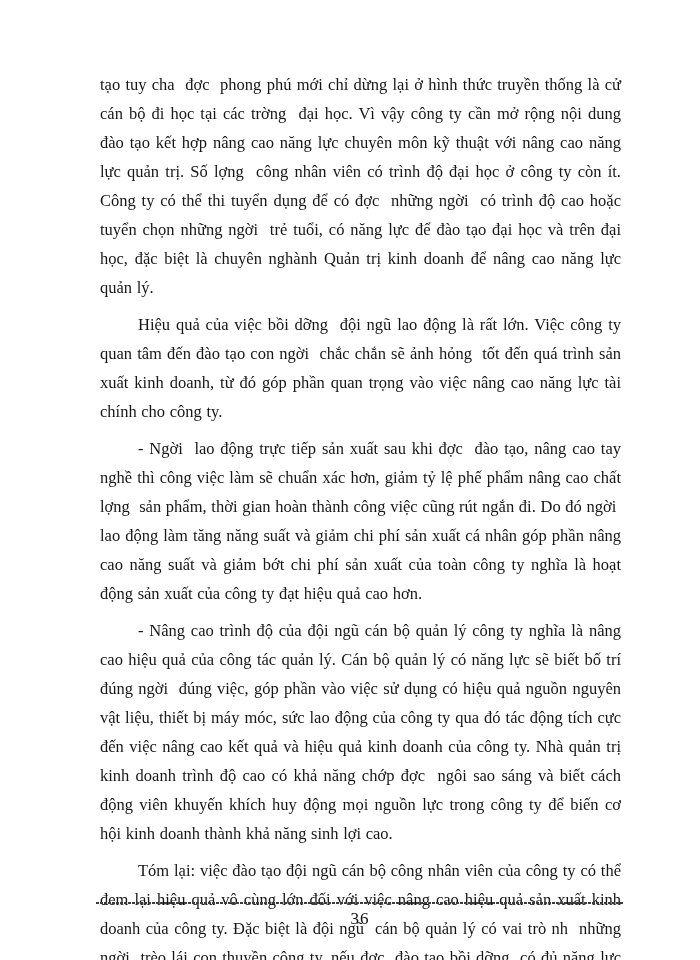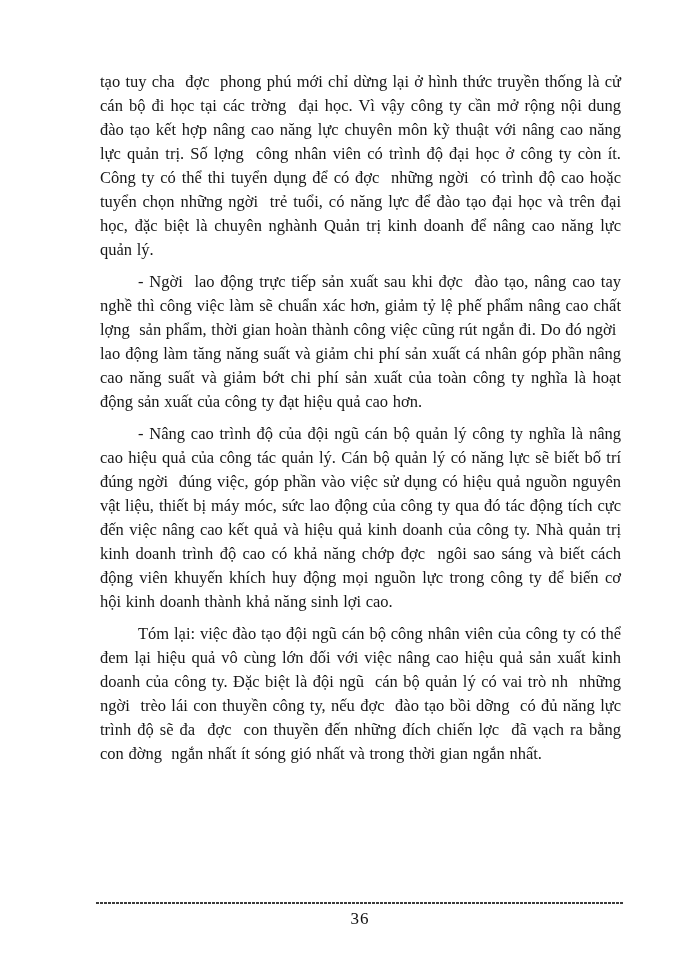--- a/index.html
+++ b/index.html
@@ -17,21 +17,21 @@
   }
   .page-content {
     position: absolute;
     left: 100px;
     top: 70px;
     width: 521px;
   }
   .page-content p {
     margin: 0 0 8px 0;
     font-size: 16.5px;
-    line-height: 24px;
+    line-height: 29px;
     text-align: justify;
     text-indent: 38px;
     word-spacing: 0.5px;
   }
   .page-content p.no-indent {
     text-indent: 0;
   }
   .page-footer {
     position: absolute;
     left: 96px;
@@ -48,20 +48,21 @@
     margin-top: 5px;
     letter-spacing: 1px;
     color: #111111;
   }
 </style>
 </head>
 <body>
 
 <div class="page-content">
   <p class="no-indent">tạo tuy cha&nbsp; đợc&nbsp; phong phú mới chỉ dừng lại ở hình thức truyền thống là cử cán bộ đi học tại các trờng&nbsp; đại học. Vì vậy công ty cần mở rộng nội dung đào tạo kết hợp nâng cao năng lực chuyên môn kỹ thuật với nâng cao năng lực quản trị. Số lợng&nbsp; công nhân viên có trình độ đại học ở công ty còn ít. Công ty có thể thi tuyển dụng để có đợc&nbsp; những ngời&nbsp; có trình độ cao hoặc tuyển chọn những ngời&nbsp; trẻ tuổi, có năng lực để đào tạo đại học và trên đại học, đặc biệt là chuyên nghành Quản trị kinh doanh để nâng cao năng lực quản lý.</p>
+  <p>Hiệu quả của việc bồi dỡng&nbsp; đội ngũ lao động là rất lớn. Việc công ty quan tâm đến đào tạo con ngời&nbsp; chắc chắn sẽ ảnh hỏng&nbsp; tốt đến quá trình sản xuất kinh doanh, từ đó góp phần quan trọng vào việc nâng cao năng lực tài chính cho công ty.</p>
   <p>- Ngời&nbsp; lao động trực tiếp sản xuất sau khi đợc&nbsp; đào tạo, nâng cao tay nghề thì công việc làm sẽ chuẩn xác hơn, giảm tỷ lệ phế phẩm nâng cao chất lợng&nbsp; sản phẩm, thời gian hoàn thành công việc cũng rút ngắn đi. Do đó ngời&nbsp; lao động làm tăng năng suất và giảm chi phí sản xuất cá nhân góp phần nâng cao năng suất và giảm bớt chi phí sản xuất của toàn công ty nghĩa là hoạt động sản xuất của công ty đạt hiệu quả cao hơn.</p>
   <p>- Nâng cao trình độ của đội ngũ cán bộ quản lý công ty nghĩa là nâng cao hiệu quả của công tác quản lý. Cán bộ quản lý có năng lực sẽ biết bố trí đúng ngời&nbsp; đúng việc, góp phần vào việc sử dụng có hiệu quả nguồn nguyên vật liệu, thiết bị máy móc, sức lao động của công ty qua đó tác động tích cực đến việc nâng cao kết quả và hiệu quả kinh doanh của công ty. Nhà quản trị kinh doanh trình độ cao có khả năng chớp đợc&nbsp; ngôi sao sáng và biết cách động viên khuyến khích huy động mọi nguồn lực trong công ty để biến cơ hội kinh doanh thành khả năng sinh lợi cao.</p>
   <p>Tóm lại: việc đào tạo đội ngũ cán bộ công nhân viên của công ty có thể đem lại hiệu quả vô cùng lớn đối với việc nâng cao hiệu quả sản xuất kinh doanh của công ty. Đặc biệt là đội ngũ&nbsp; cán bộ quản lý có vai trò nh&nbsp; những ngời&nbsp; trèo lái con thuyền công ty, nếu đợc&nbsp; đào tạo bồi dỡng&nbsp; có đủ năng lực trình độ sẽ đa&nbsp; đợc&nbsp; con thuyền đến những đích chiến lợc&nbsp; đã vạch ra bằng con đờng&nbsp; ngắn nhất ít sóng gió nhất và trong thời gian ngắn nhất.</p>
 </div>
 
 <div class="page-footer">
   <div class="footer-rule"></div>
   <div class="page-number">36</div>
 </div>
 

